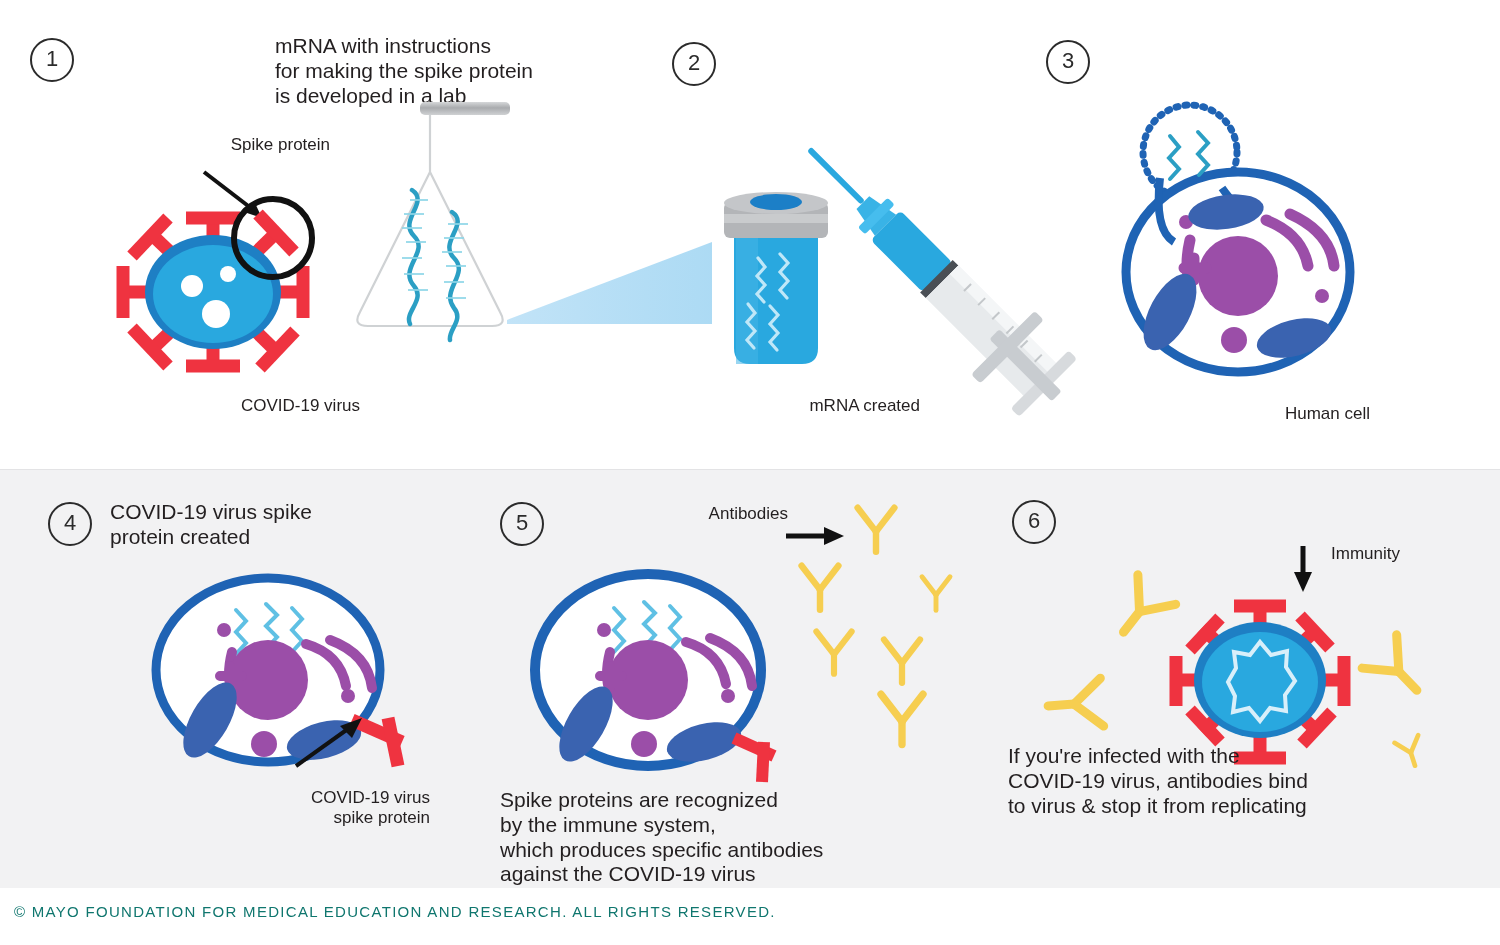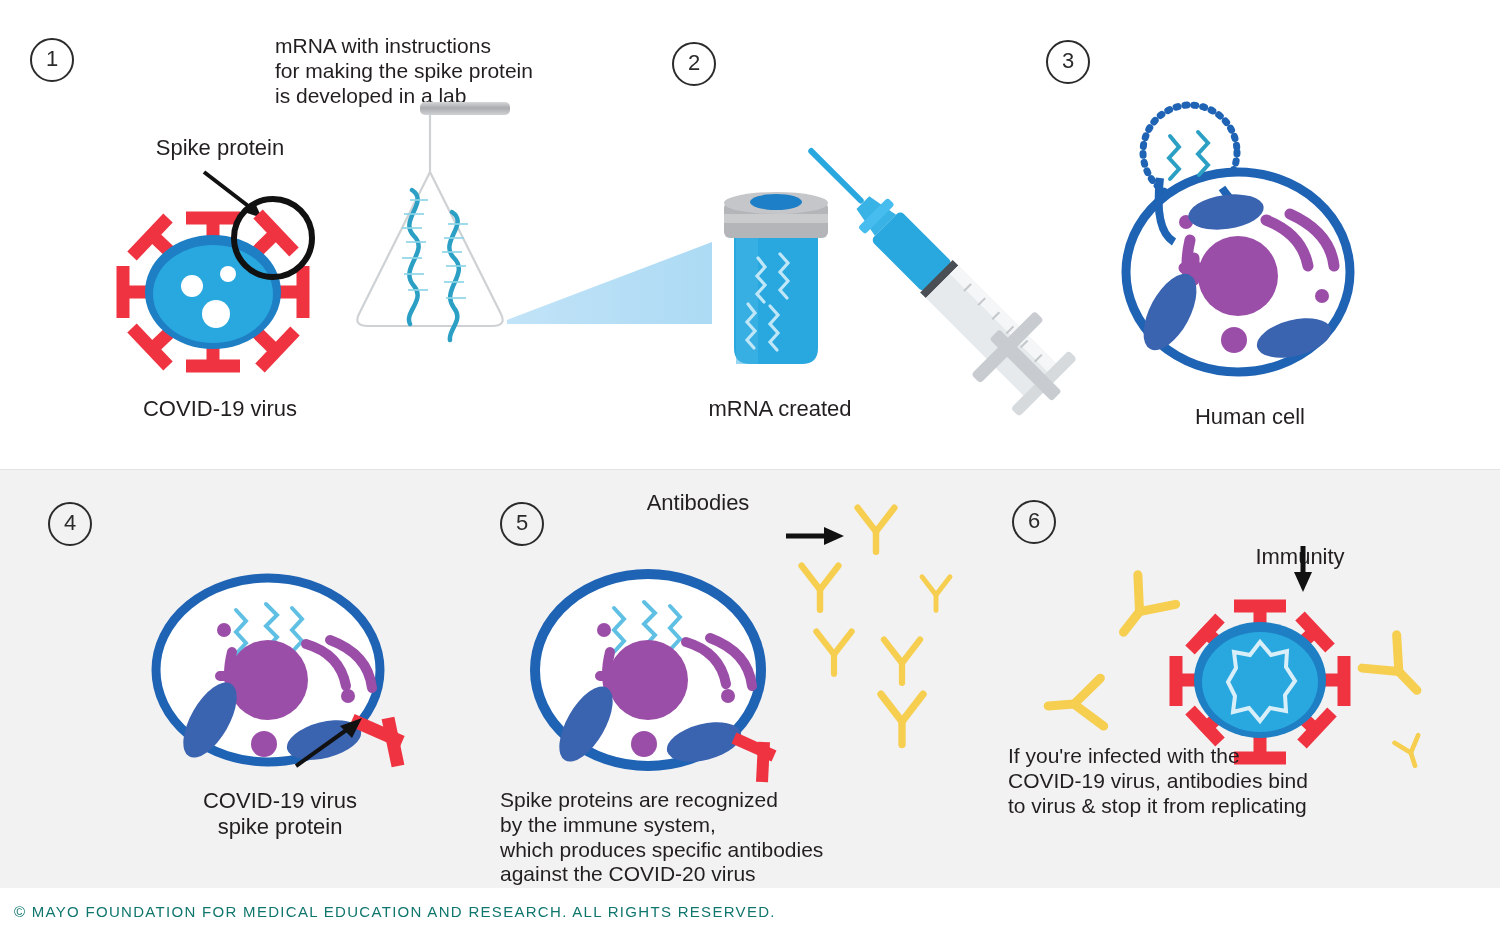--- a/index.html
+++ b/index.html
@@ -15,21 +15,21 @@
   }
   
   .band-top{position:absolute;left:0;top:0;width:1500px;height:470px;background:#ffffff;}
   .band-bottom{position:absolute;left:0;top:470px;width:1500px;height:418px;background:#f2f2f3;}
   .band-footer{position:absolute;left:0;top:888px;width:1500px;height:57px;background:#ffffff;}
   .band-sep{position:absolute;left:0;top:469px;width:1500px;height:1px;background:#e3e3e5;}
 
   
   .txt{position:absolute;color:#231f20;line-height:1.18;white-space:pre-line;}
   .t-cap{font-size:21px;text-align:left;}
-  .t-lbl{font-size:22px;text-align:center;}
+  .t-lbl{font-size:17px;text-align:right;}
 
   
   .stepnum{
     position:absolute;width:40px;height:40px;border-radius:50%;
     border:2px solid #2b2b2b;color:#2b2b2b;
     font-size:22px;line-height:38px;text-align:center;
     background:transparent;
   }
 
   
@@ -238,20 +238,22 @@
         <ellipse cx="72" cy="212" rx="20" ry="42" transform="rotate(28 72 212)"></ellipse>
         <ellipse cx="196" cy="238" rx="38" ry="18" transform="rotate(-14 196 238)"></ellipse>
       </g>
     </svg>
   </div>
 
   <div class="txt t-lbl" style="left:1130px;top:396px;width:240px;margin-top:8px;">Human cell</div>
 
   <div class="stepnum" style="left:48px;top:502px;">4</div>
 
+  <div class="txt t-cap" style="left:110px;top:500px;width:330px;">COVID-19 virus spike
+protein created</div>
 
   <div class="svgwrap" style="left:140px;top:568px;">
     <svg width="280" height="220" viewBox="0 0 280 220">
       <ellipse cx="128" cy="102" rx="112" ry="92" fill="#ffffff" stroke="#1f63b4" stroke-width="9"></ellipse>
 
       <g stroke="#5fc0e4" stroke-width="4" fill="none" stroke-linecap="round">
         <path d="M96,42 l10,11 l-10,11 l10,11 l-10,11"></path>
         <path d="M126,36 l11,11 l-11,11 l11,11 l-10,11"></path>
         <path d="M152,40 l10,11 l-10,11 l10,11 l-10,11"></path>
       </g>
@@ -283,21 +285,21 @@
       <line x1="6" y1="52" x2="62" y2="12" stroke="#111" stroke-width="4"></line>
       <polygon points="72,4 50,12 62,24" fill="#111"></polygon>
     </svg>
   </div>
 
   <div class="txt t-lbl" style="left:130px;top:788px;width:300px;">COVID-19 virus
 spike protein</div>
 
   <div class="stepnum" style="left:500px;top:502px;">5</div>
 
-  <div class="txt t-lbl" style="left:608px;top:490px;width:180px;">Antibodies</div>
+  <div class="txt t-lbl" style="left:608px;top:504px;width:180px;">Antibodies</div>
 
   <div class="svgwrap" style="left:786px;top:522px;">
     <svg width="64" height="28" viewBox="0 0 64 28">
       <line x1="0" y1="14" x2="42" y2="14" stroke="#111" stroke-width="5"></line>
       <polygon points="58,14 38,5 38,23" fill="#111"></polygon>
     </svg>
   </div>
 
   <div class="svgwrap" style="left:518px;top:560px;">
     <svg width="280" height="230" viewBox="0 0 280 230">
@@ -361,21 +363,21 @@
             <path d="M0,30 l-20,-26"></path>
             <path d="M0,30 l20,-26"></path>
         </g>
       </g>
     </svg>
   </div>
 
   <div class="txt t-cap" style="left:500px;top:788px;width:480px;">Spike proteins are recognized
 by the immune system,
 which produces specific antibodies
-against the COVID-20 virus</div>
+against the COVID-19 virus</div>
 
   <div class="stepnum" style="left:1012px;top:500px;">6</div>
 
   <div class="txt t-lbl" style="left:1200px;top:508px;width:200px;margin-top:36px;">Immunity</div>
 
   <div class="svgwrap" style="left:1288px;top:546px;">
     <svg width="30" height="50" viewBox="0 0 30 50">
       <line x1="15" y1="0" x2="15" y2="30" stroke="#111" stroke-width="5"></line>
       <polygon points="15,46 6,26 24,26" fill="#111"></polygon>
     </svg>

